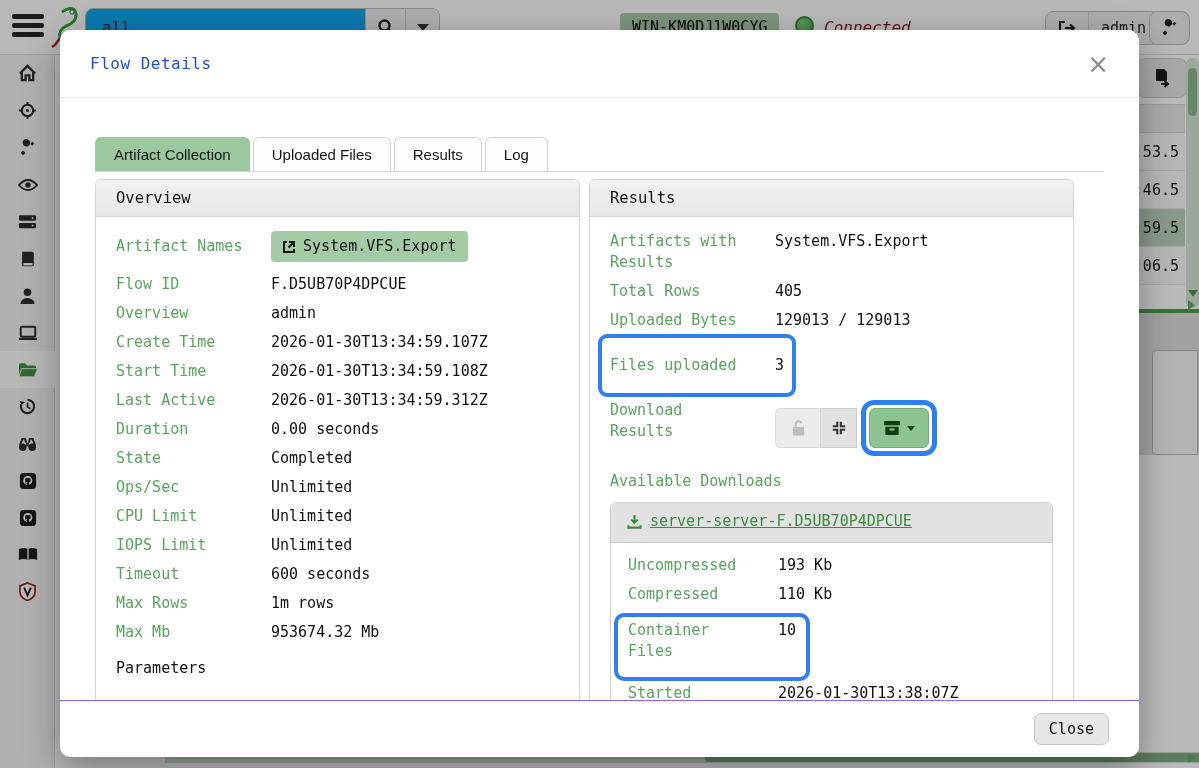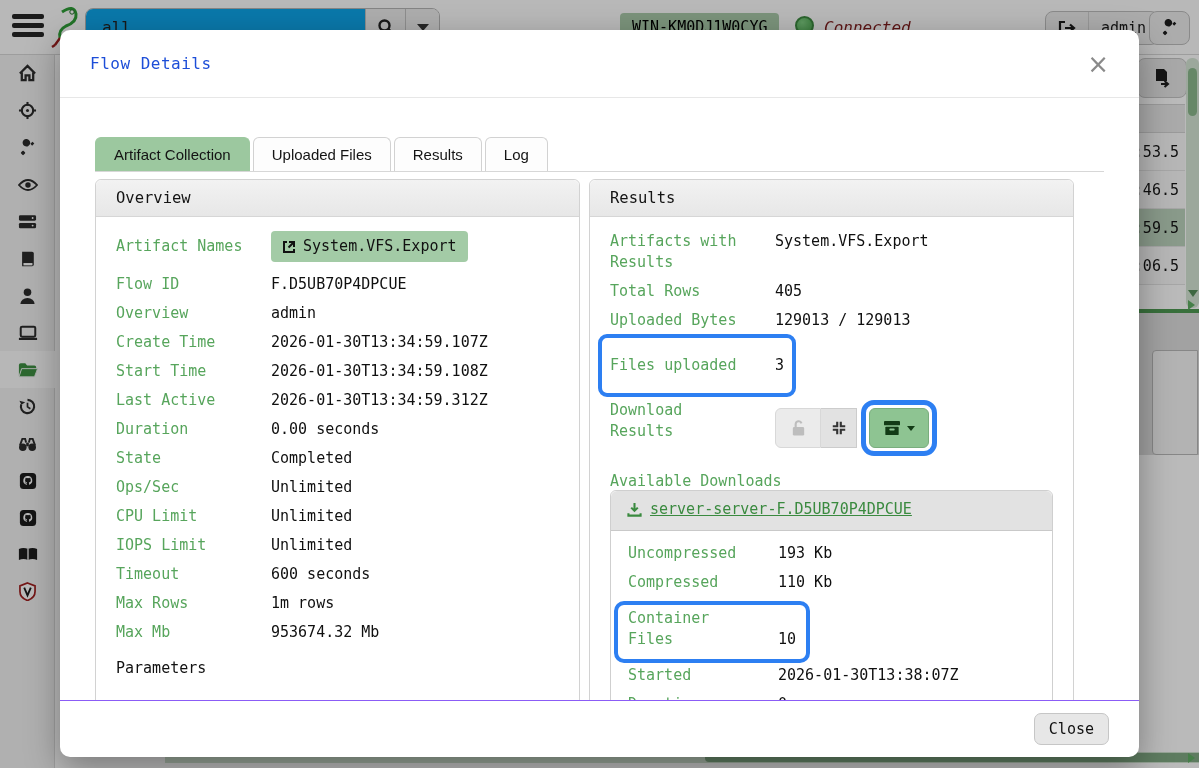--- a/index.html
+++ b/index.html
@@ -100,32 +100,32 @@
   .artifact-row { margin-bottom:12px; align-items:center; }
   .artifact-badge { display:inline-flex; align-items:center; gap:7px; background:#a3cba6;
                     border-radius:4px; padding:5px 11px; font-size:15px; color:#111; cursor:pointer; }
   .parameters { margin-top:16px; font-size:15px; color:#111; }
 
   .hl-line { display:inline-flex; border:4px solid #2d7ff2; border-radius:9px; padding:17px 8px;
              margin:-5px 0 3px -12px; }
   .hl-line .frow { margin-bottom:0; }
   .hl-box { display:inline-block; border:4px solid #2d7ff2; border-radius:10px; padding:3px 10px;
             margin:0 0 2px -14px; }
-  .hl-box .frow { margin-bottom:6px;align-items:flex-end; }
+  .hl-box .frow { margin-bottom:12px; }
 
   .btn-group { display:inline-flex; align-items:center; }
   .bgbtn { height:40px; display:flex; align-items:center; justify-content:center; cursor:pointer; }
   .btn-lock { width:46px; background:#ebebeb; border:1px solid #d8d8d8; border-radius:6px 0 0 6px; }
   .btn-compress { width:36px; background:#e2e2e2; border:1px solid #cccccc; border-left:none; }
   .hl-ring { display:inline-flex; border:5px solid #2d7ff2; border-radius:13px; padding:3px; margin-left:4px; }
   .btn-archive { width:60px; background:#8ec492; border:1px solid #79ad7d; border-radius:6px; gap:6px; }
   .caret-sm { width:0; height:0; border-left:4.5px solid transparent; border-right:4.5px solid transparent;
               border-top:5.5px solid #133b16; }
 
-  .avail-dl { color:#57a55c; font-size:15px; margin:16px 0 0; }
+  .avail-dl { color:#57a55c; font-size:15px; margin:16px 0 12px; }
   .dlcard { border:1px solid #cfcfcf; border-radius:6px; }
   .dl-header { background:#e2e2e2; border-bottom:1px solid #c9c9c9; padding:9px 16px; border-radius:6px 6px 0 0; }
   .dl-link { display:inline-flex; align-items:center; gap:8px; color:#3a8a3f; font-size:15px;
              text-decoration:underline; cursor:pointer; }
   .dl-body { padding:12px 17px 14px; }
 
   .m-footer { height:57px; border-top:1px solid #8b5cf6; display:flex; align-items:center;
               justify-content:flex-end; padding:0 30px; }
   .close-btn { background:#e7e7e7; border:1px solid #c6c6c6; border-radius:7px; padding:6px 14px;
                font:15px "DejaVu Sans Mono", monospace; color:#111; cursor:pointer; }

